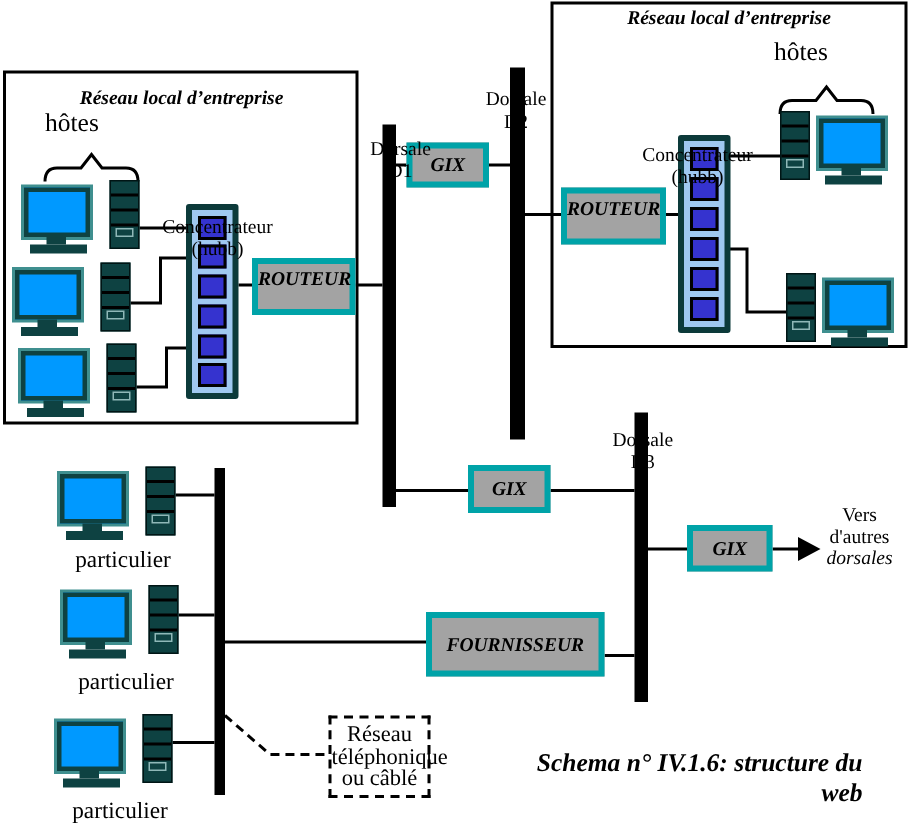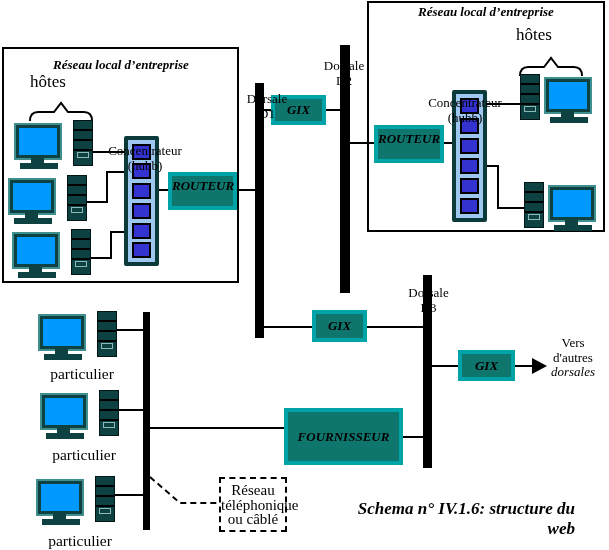--- a/index.html
+++ b/index.html
@@ -4,21 +4,21 @@
 <style>
   html,body{margin:0;padding:0;background:#fff;}
   #stage{position:relative;width:609px;height:550px;background:#fff;overflow:hidden;
          font-family:"Liberation Serif","DejaVu Serif",serif;color:#000;}
   #wires{position:absolute;left:0;top:0;width:609px;height:550px;z-index:1;}
   .abs{position:absolute;box-sizing:border-box;}
   .lanbox{border:2px solid #000;background:transparent;z-index:2;}
   .lantitle{font-weight:bold;font-style:italic;font-size:13px;text-align:center;z-index:4;}
   .smalllabel{font-size:13px;text-align:center;line-height:15px;z-index:4;margin-top:43px;}
   .hosts{font-size:17px;text-align:left;z-index:4;}
-  .cyanbox{background:#0f766e;border:4px solid #00a3a8;z-index:3;
+  .cyanbox{background:#a3a3a3;border:4px solid #00a3a8;z-index:3;
            font-weight:bold;font-style:italic;font-size:13px;text-align:center;
            display:flex;flex-direction:column;justify-content:center;line-height:16px;}
   .cyanbox.toptext{justify-content:flex-start;padding-top:2px;}
   .bar{background:#000;z-index:2;}
   .hub{display:flex;flex-direction:column;align-items:center;justify-content:space-evenly;
        width:35px;height:130px;background:#9fc8f0;border:4px solid #0c3a3a;border-radius:2px;z-index:3;}
   .hub .port{width:19px;height:16px;background:#3533cf;border:2px solid #000;box-sizing:border-box;}
   .ws{width:77px;height:53px;z-index:3;}
   .ws > div, .ws > span{position:absolute;box-sizing:border-box;}
   .ws .mon{left:0;top:5px;width:44px;height:33px;background:#0099ff;border:3px solid #0e4242;box-shadow:0 0 0 2px #3f8f8f;}
@@ -196,21 +196,21 @@
   <div class="abs cyanbox" style="left:458px;top:350px;width:57px;height:31px;">
     <span>GIX</span>
   </div>
 
   <div class="abs verslbl" style="left:541px;top:336px;width:64px;">
     <span style="display:block;">Vers</span>
     <span style="display:block;">d'autres</span>
     <span style="display:block;font-style:italic;">dorsales</span>
   </div>
 
-  <div class="abs cyanbox" style="left:284px;top:408px;width:119px;height:57px;line-height:16px;">
+  <div class="abs cyanbox" style="left:284px;top:408px;width:119px;height:43px;line-height:16px;">
     <span>FOURNISSEUR</span>
   </div>
 
   <div class="abs ws" style="left:40px;top:311px;">
     <div class="mon"></div>
     <div class="neck"></div>
     <div class="base"></div>
     <div class="tower">
         <i></i>
         <i></i>

